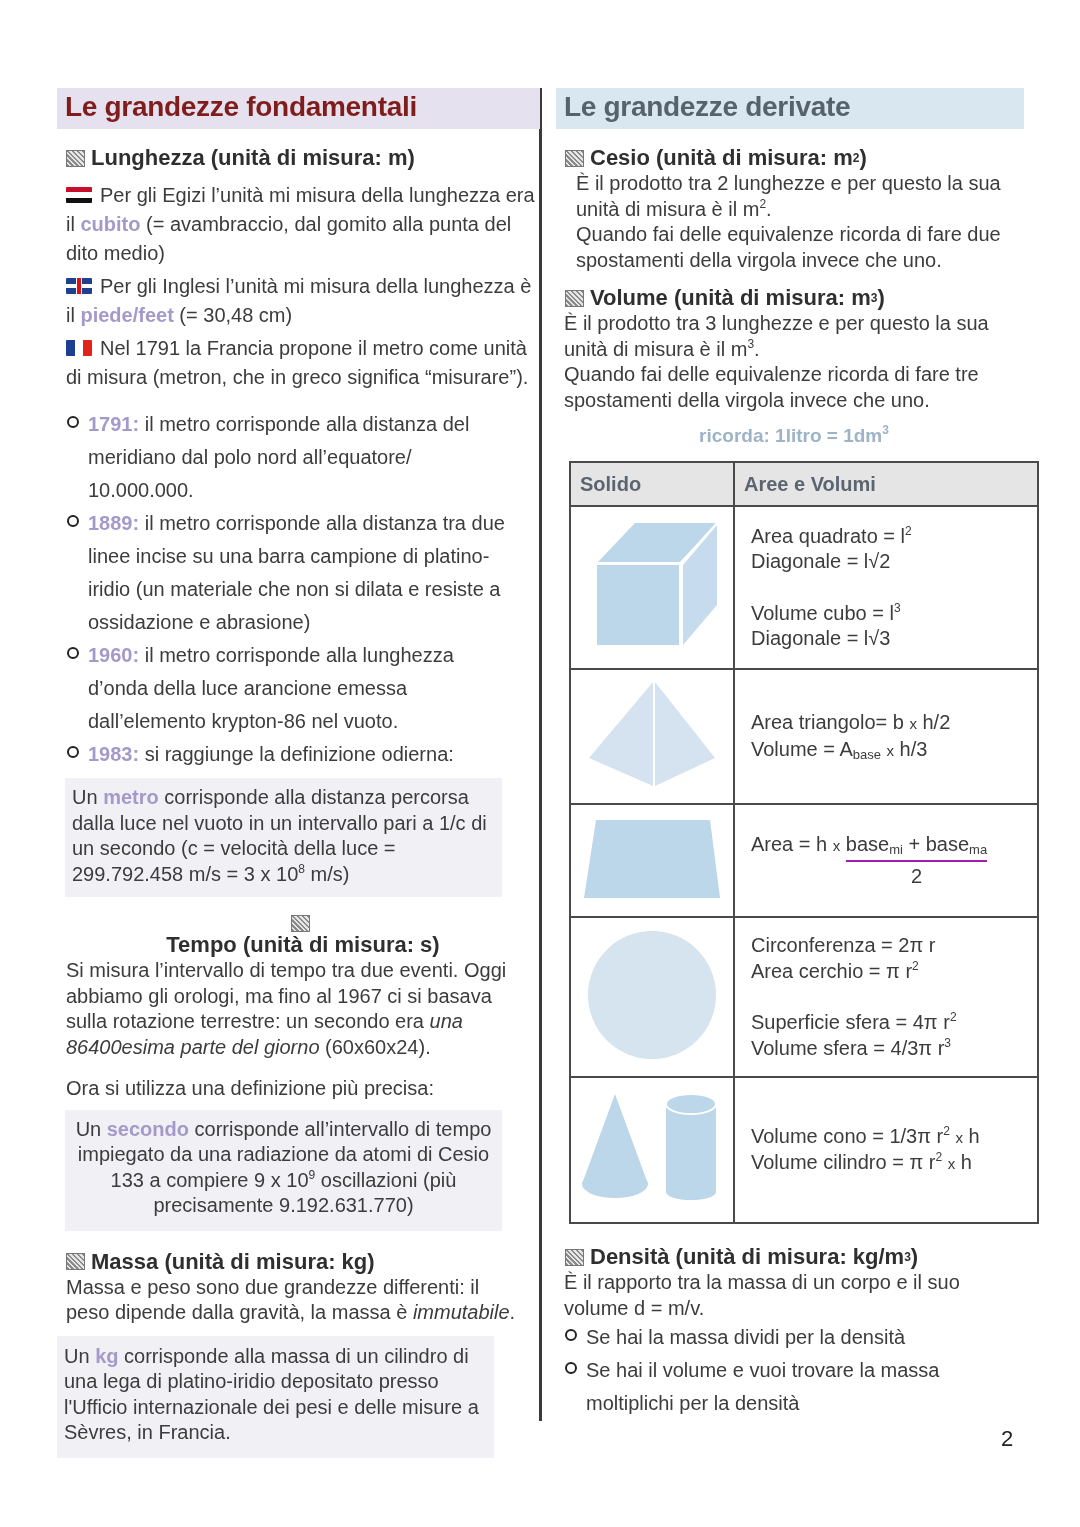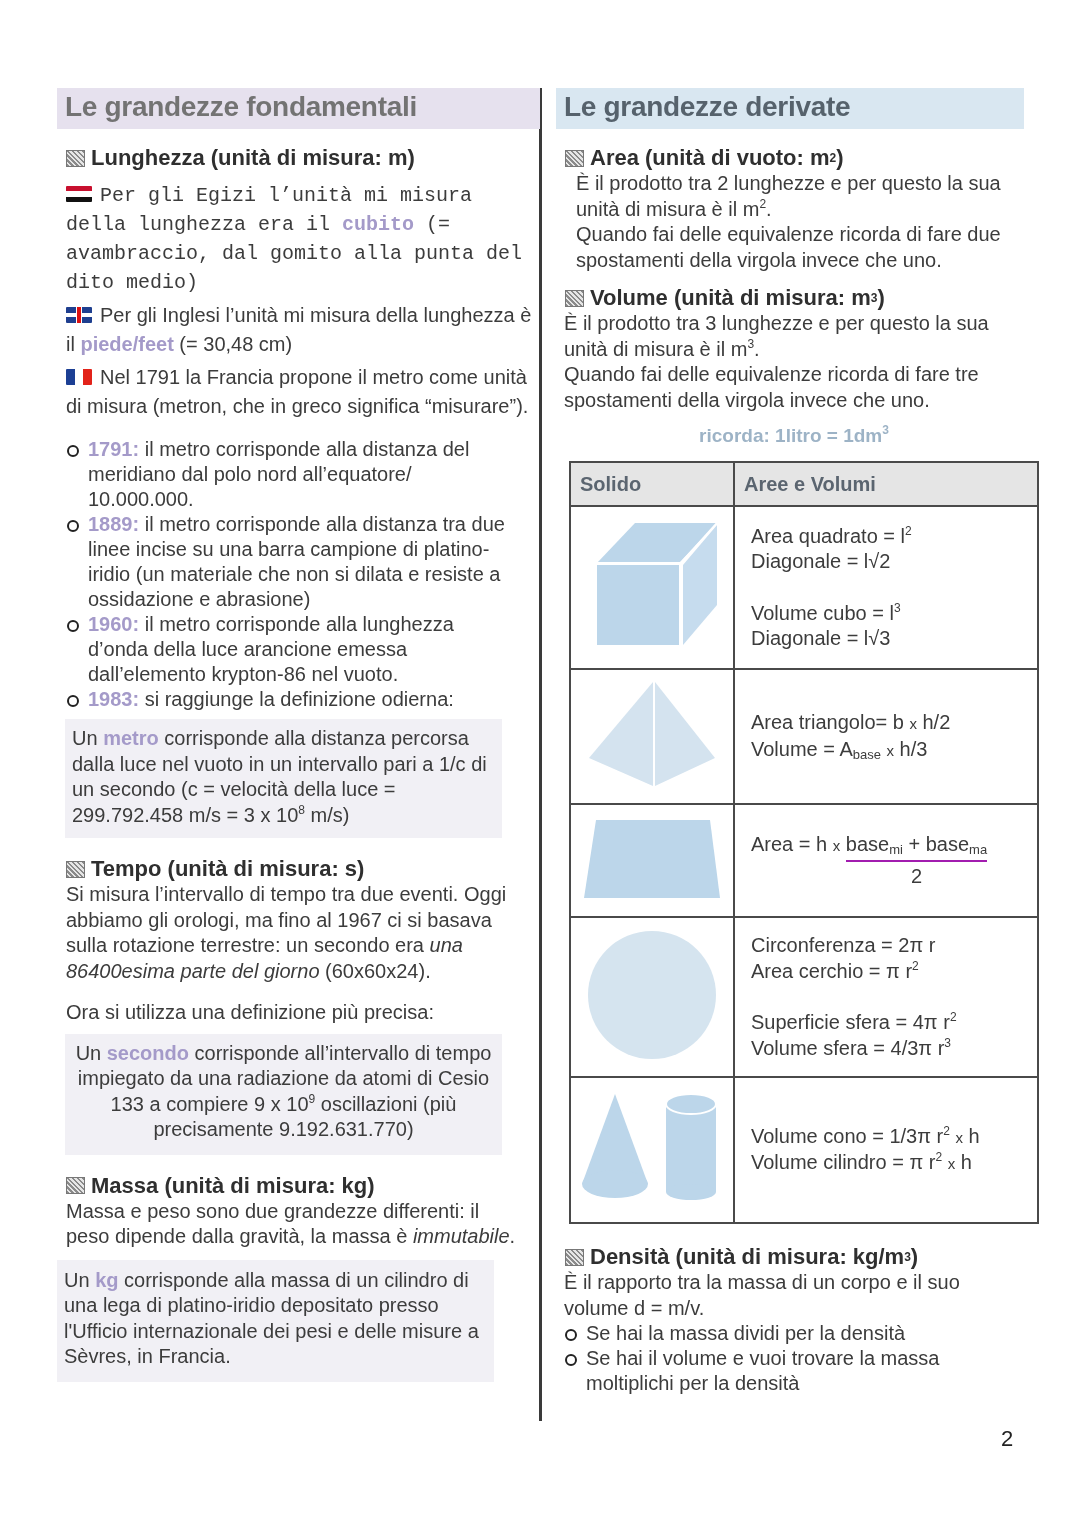--- a/index.html
+++ b/index.html
@@ -2,36 +2,36 @@
 <html><head>
 <meta charset="utf-8">
 <style>
   html, body { margin:0; padding:0; background:#ffffff; }
   body { width:1080px; height:1527px; position:relative; overflow:hidden;
          font-family:"Liberation Sans", sans-serif; color:#3a3a3a; }
   .col-left { position:absolute; left:57px; top:88px; width:483px; }
   .col-right { position:absolute; left:556px; top:88px; width:468px; }
   .divider { position:absolute; left:539px; top:88px; width:3px; height:1333px; background:#3a3a3a; }
   .banner { height:41px; line-height:37px; font-size:28px; font-weight:bold; color:#555b63; padding-left:8px; letter-spacing:-0.3px; }
-  .banner.purple { background:#e6e1ee; color:#737373; }
+  .banner.purple { background:#e6e1ee; color:#7f1d1d; }
   .banner.blue { background:#d9e7f1; color:#56626c; margin-left:0; }
   .h2 { font-size:22px; font-weight:bold; color:#2f2f2f; display:flex; align-items:center; }
   .hatch { display:inline-block; width:19px; height:17px; margin-right:6px;
            background: repeating-linear-gradient(45deg, #8a8a8a 0 1.5px, #e6e6e6 1.5px 3.5px); border:1px solid #777; box-sizing:border-box; }
   .p { font-size:20px; line-height:25.5px; color:#3c3c3c; }
   .accent-purple { color:#a49ac9; font-weight:bold; }
   .accent-blue { color:#9db3c6; font-weight:bold;text-align:center; }
   .flag { display:inline-block; width:26px; height:16px; vertical-align:-1px; margin-right:8px; border-radius:1px; }
   .flag-eg { background:linear-gradient(#c8102e 0 33%, #ffffff 33% 66%, #111 66% 100%); }
   .flag-uk { background:#1f3f8f; position:relative; overflow:hidden; }
   .flag-uk::before { content:""; position:absolute; left:0; right:0; top:6px; height:4px; background:#fff; }
   .flag-uk::after { content:""; position:absolute; top:0; bottom:0; left:11px; width:4px; background:#d11; box-shadow: 0 0 0 1px #fff; }
   .flag-fr { background:linear-gradient(90deg, #1c3f94 0 33%, #fff 33% 66%, #e2231a 66% 100%); }
   .bullets { list-style:none; margin:0; padding:0; }
-  .bullets li { position:relative; padding-left:22px; font-size:20px; line-height:25px; color:#3c3c3c; }
+  .bullets li { position:relative; padding-left:22px; font-size:20px; line-height:33px; color:#3c3c3c; }
   .bullets li::before { content:""; position:absolute; left:1px; top:8px; width:8px; height:8px; border:2px solid #222; border-radius:50%; }
   .box { background:#f1f0f5; padding:8px 8px 8px 8px; font-size:20px; line-height:25.5px; color:#3c3c3c; }
   sup { font-size:12px; vertical-align:8px; line-height:0; }
   sub { font-size:13px; vertical-align:-3px; line-height:0; }
   .small-x { font-size:15px; }
   table.solids { border-collapse:collapse; width:470px; margin-left:13px; }
   table.solids td, table.solids th { border:2.5px solid #4a4a4a; }
   table.solids th { background:#e5e5e5; font-size:20px; color:#5b6570; font-weight:bold; text-align:left; padding:8px 9px; height:26px; }
   table.solids td.shape { width:162px; text-align:center; padding:0; }
   table.solids td.formula { padding-left:16px; font-size:20px; line-height:25.5px; color:#3c3c3c; }
@@ -46,42 +46,42 @@
 <div class="divider"></div>
 
 <div class="col-left">
   <div class="banner purple">Le grandezze fondamentali</div>
 
   <div class="h2" style="margin-top:16px; margin-left:9px;">
     <span class="hatch"></span>
     <span>Lunghezza (unità di misura: m)</span>
   </div>
 
-  <div class="p" style="margin-top:10px; margin-left:9px; line-height:29px;font-family:Liberation Mono, monospace;">
+  <div class="p" style="margin-top:10px; margin-left:9px; line-height:29px;">
     <span class="flag flag-eg"></span><span>Per gli Egizi l’unità mi misura della lunghezza era il </span><span class="accent-purple">cubito</span><span> (= avambraccio, dal gomito alla punta del dito medio)</span>
   </div>
   <div class="p" style="margin-top:4px; margin-left:9px; line-height:29px;">
     <span class="flag flag-uk"></span><span>Per gli Inglesi l’unità mi misura della lunghezza è il </span><span class="accent-purple">piede/feet</span><span> (= 30,48 cm)</span>
   </div>
   <div class="p" style="margin-top:4px; margin-left:9px; line-height:29px;">
     <span class="flag flag-fr"></span><span>Nel 1791 la Francia propone il metro come unità di misura (metron, che in greco significa “misurare”).</span>
   </div>
 
   <ul class="bullets" style="margin-top:16px; margin-left:9px; width:450px;">
     <li><span class="accent-purple">1791:</span><span> il metro corrisponde alla distanza del meridiano dal polo nord all’equatore/ 10.000.000.</span></li>
     <li><span class="accent-purple">1889:</span><span> il metro corrisponde alla distanza tra due linee incise su una barra campione di platino-iridio (un materiale che non si dilata e resiste a ossidazione e abrasione)</span></li>
     <li><span class="accent-purple">1960:</span><span> il metro corrisponde alla lunghezza d’onda della luce arancione emessa dall’elemento krypton-86 nel vuoto.</span></li>
     <li><span class="accent-purple">1983:</span><span> si raggiunge la definizione odierna:</span></li>
   </ul>
 
   <div class="box" style="margin-top:7px; margin-left:8px; width:423px; padding:7px 7px 10px 7px;">
     <span>Un </span><span class="accent-purple">metro</span><span> corrisponde alla distanza percorsa dalla luce nel vuoto in un intervallo pari a 1/c di un secondo (c = velocità della luce = 299.792.458 m/s = 3 x 10</span><sup>8</sup><span> m/s)</span>
   </div>
 
-  <div class="h2" style="margin-top:18px; margin-left:9px;">
+  <div class="h2" style="margin-top:18px; margin-left:9px;flex-direction:column;">
     <span class="hatch"></span>
     <span>Tempo (unità di misura: s)</span>
   </div>
   <div class="p" style="margin-left:9px; width:460px;">
     <span>Si misura l’intervallo di tempo tra due eventi. Oggi abbiamo gli orologi, ma fino al 1967 ci si basava sulla rotazione terrestre: un secondo era </span><i>una 86400esima parte del giorno</i><span> (60x60x24).</span>
   </div>
   <div class="p" style="margin-top:16px; margin-left:9px;">Ora si utilizza una definizione più precisa:</div>
   <div class="box" style="margin-top:8px; margin-left:8px; width:423px; padding:7px 7px 12px 7px;text-align:center;">
     <span>Un </span><span class="accent-purple">secondo</span><span> corrisponde all’intervallo di tempo impiegato da una radiazione da atomi di Cesio 133 a compiere 9 x 10</span><sup>9</sup><span> oscillazioni (più precisamente 9.192.631.770)</span>
   </div>
@@ -96,21 +96,21 @@
   <div class="box" style="margin-top:10px; margin-left:0; width:423px; padding:8px 7px 12px 7px;">
     <span>Un </span><span class="accent-purple">kg</span><span> corrisponde alla massa di un cilindro di una lega di platino-iridio depositato presso l'Ufficio internazionale dei pesi e delle misure a Sèvres, in Francia.</span>
   </div>
 </div>
 
 <div class="col-right">
   <div class="banner blue">Le grandezze derivate</div>
 
   <div class="h2" style="margin-top:16px; margin-left:9px;">
     <span class="hatch"></span>
-    <span>Area (unità di vuoto: m</span>
+    <span>Cesio (unità di misura: m</span>
       <sup>2</sup>
       <span>)</span>
   </div>
   <div class="p" style="margin-left:20px; width:460px;">
     <span>È il prodotto tra 2 lunghezze e per questo la sua unità di misura è il m</span><sup>2</sup><span>.</span><br><span>Quando fai delle equivalenze ricorda di fare due spostamenti della virgola invece che uno.</span>
   </div>
 
   <div class="h2" style="margin-top:12px; margin-left:9px;">
     <span class="hatch"></span>
     <span>Volume (unità di misura: m</span>

